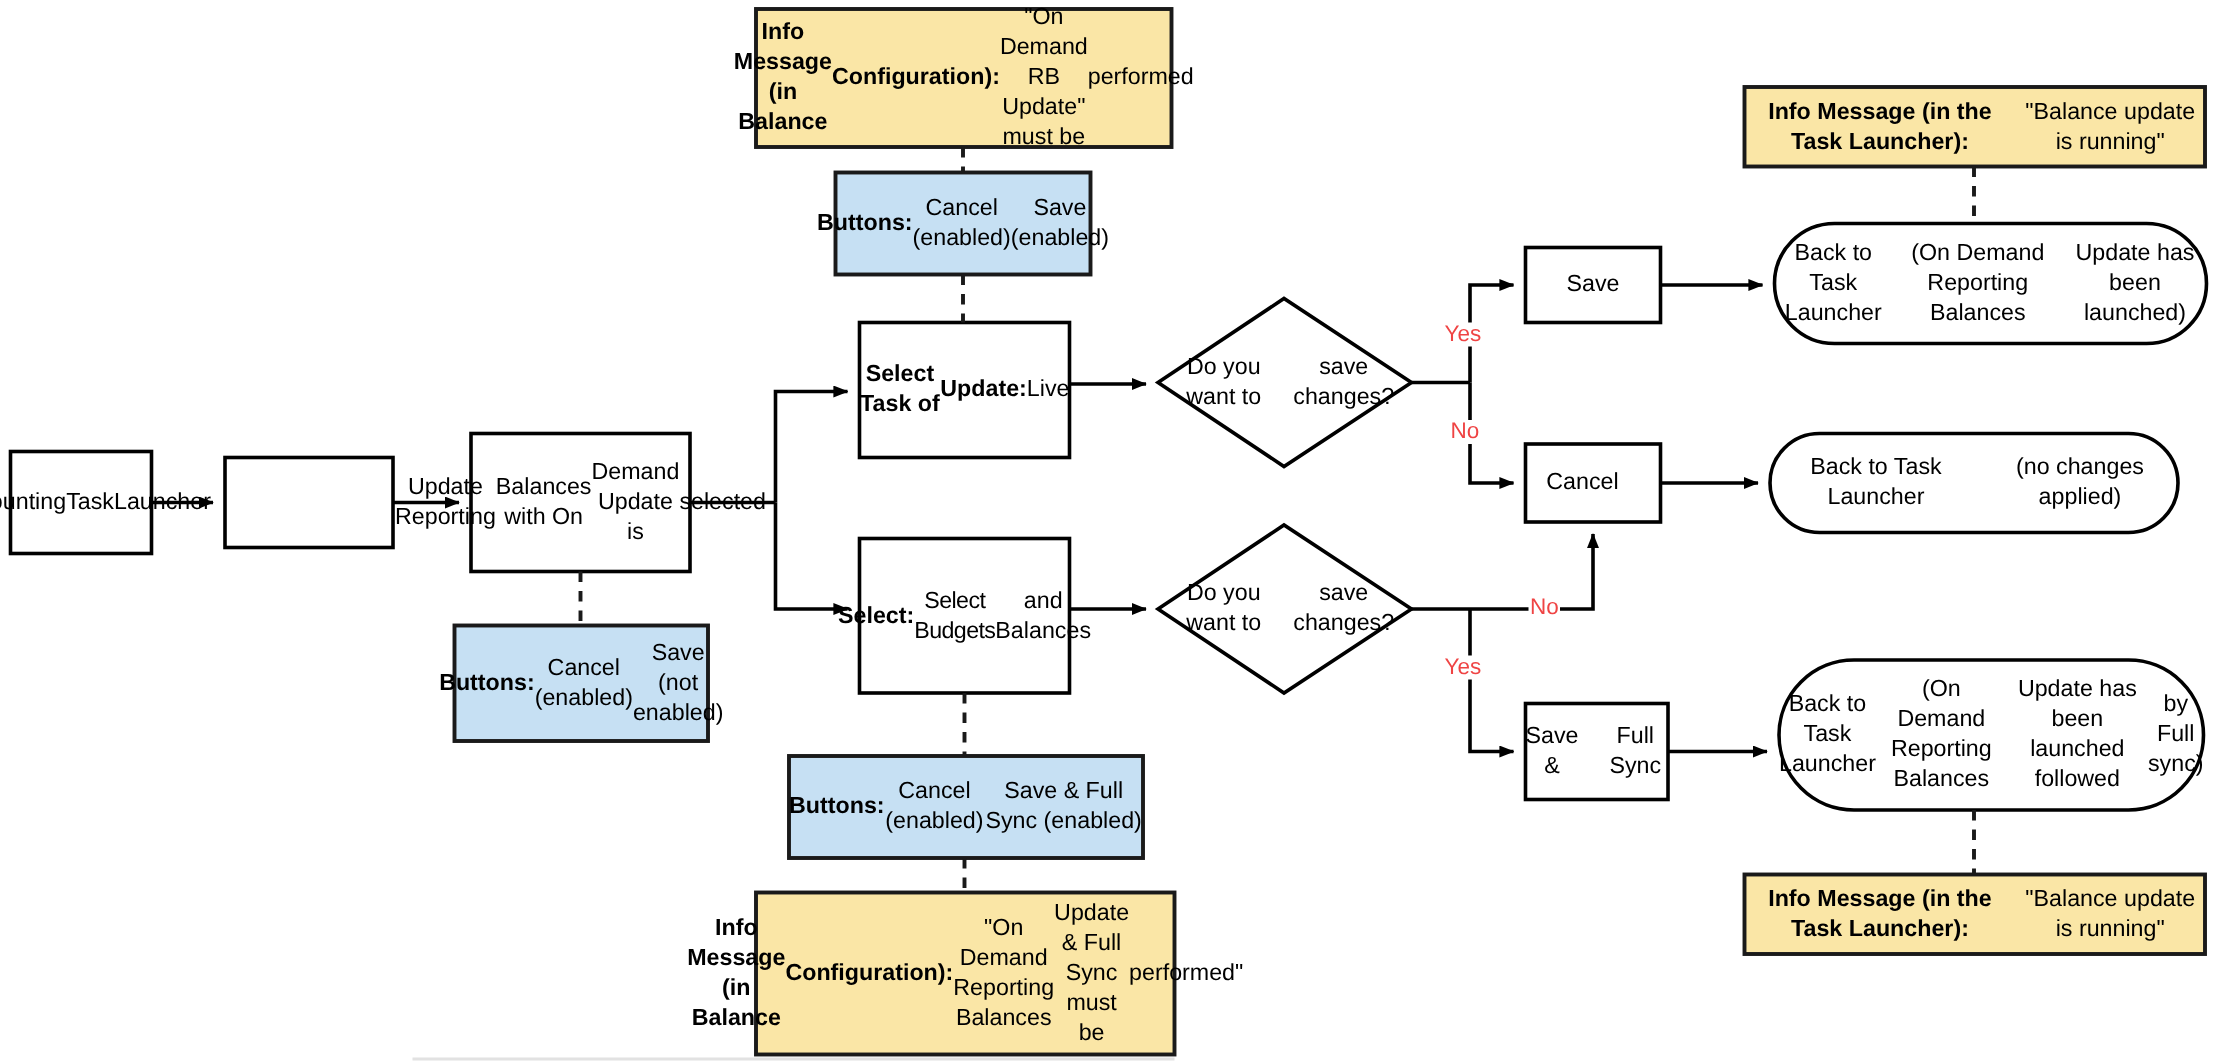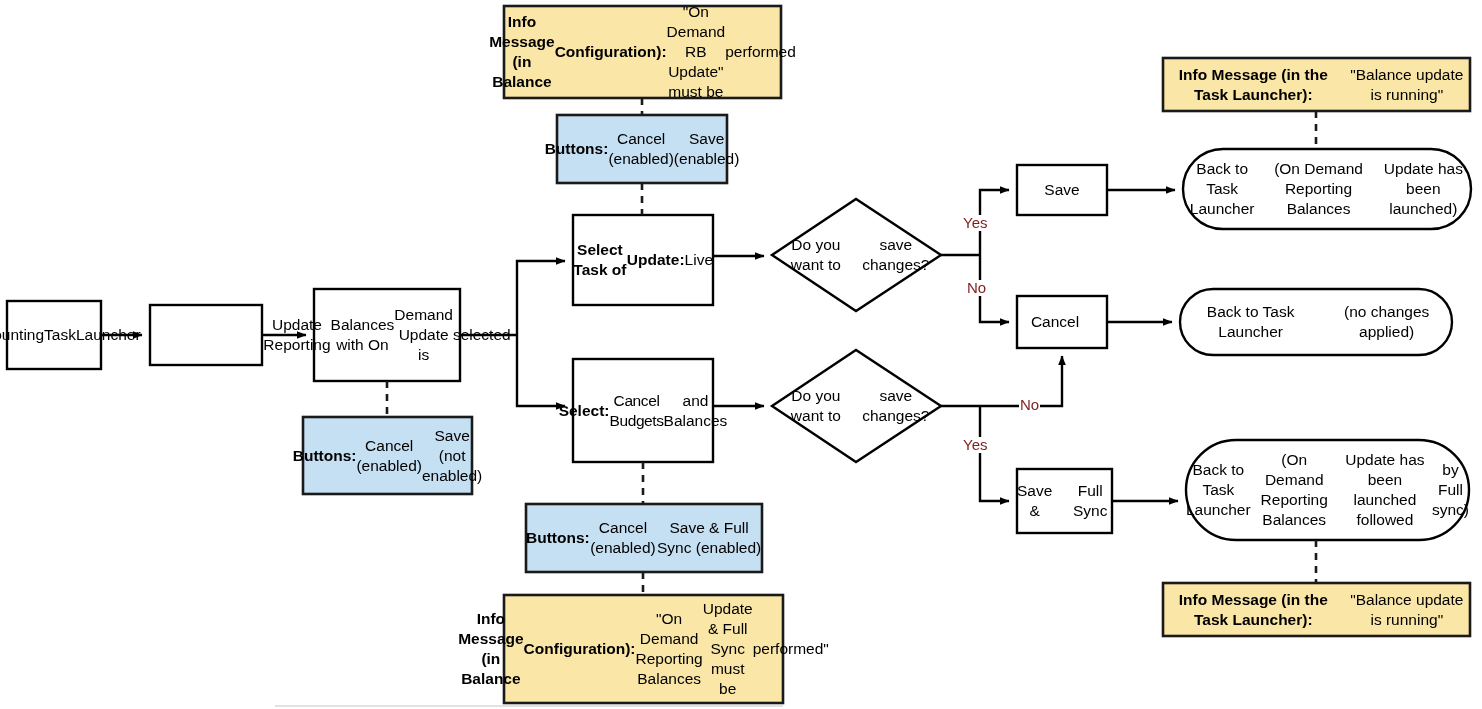--- a/index.html
+++ b/index.html
@@ -33,21 +33,21 @@
     font-size: 15.5px;
     line-height: 20px;
     box-sizing: border-box;
     pointer-events: none;
   }
   .node-text .ttl {
     font-weight: bold;
   }
   .edge-label {
     position: absolute;
-    color: #7f1d1d;
+    color: #ef4444;
     font-size: 15px;
     line-height: 16px;
     background: #ffffff;
     padding: 0 1px;
     white-space: nowrap;
   }
   .shape { fill: #ffffff; stroke: #000000; stroke-width: 2.4; }
   .shape-yellow { fill: #fae6a6; stroke: #1a1a1a; stroke-width: 2.6; }
   .shape-blue { fill: #c6e0f3; stroke: #1a1a1a; stroke-width: 2.6; }
   .connector { stroke: #000000; stroke-width: 2.4; fill: none; }
@@ -139,21 +139,21 @@
   </div>
 
   <div class="node-text" style="left:573px; top:215px; width:140px; height:90px;">
     <span class="ttl">Select Task of</span>
     <span class="ttl">Update:</span>
     <span>Live</span>
   </div>
 
   <div class="node-text" style="left:573px; top:359px; width:140px; height:103px;">
     <span class="ttl">Select:</span>
-    <span style="letter-spacing:-0.4px;">Cancel Budgets</span>
+    <span style="letter-spacing:-0.4px;">Select Budgets</span>
     <span>and Balances</span>
   </div>
 
   <div class="node-text" style="left:776px; top:199px; width:160px; height:112px;">
     <span>Do you want to</span>
     <span>save changes?</span>
   </div>
 
   <div class="node-text" style="left:776px; top:350px; width:160px; height:112px;">
     <span>Do you want to</span>

